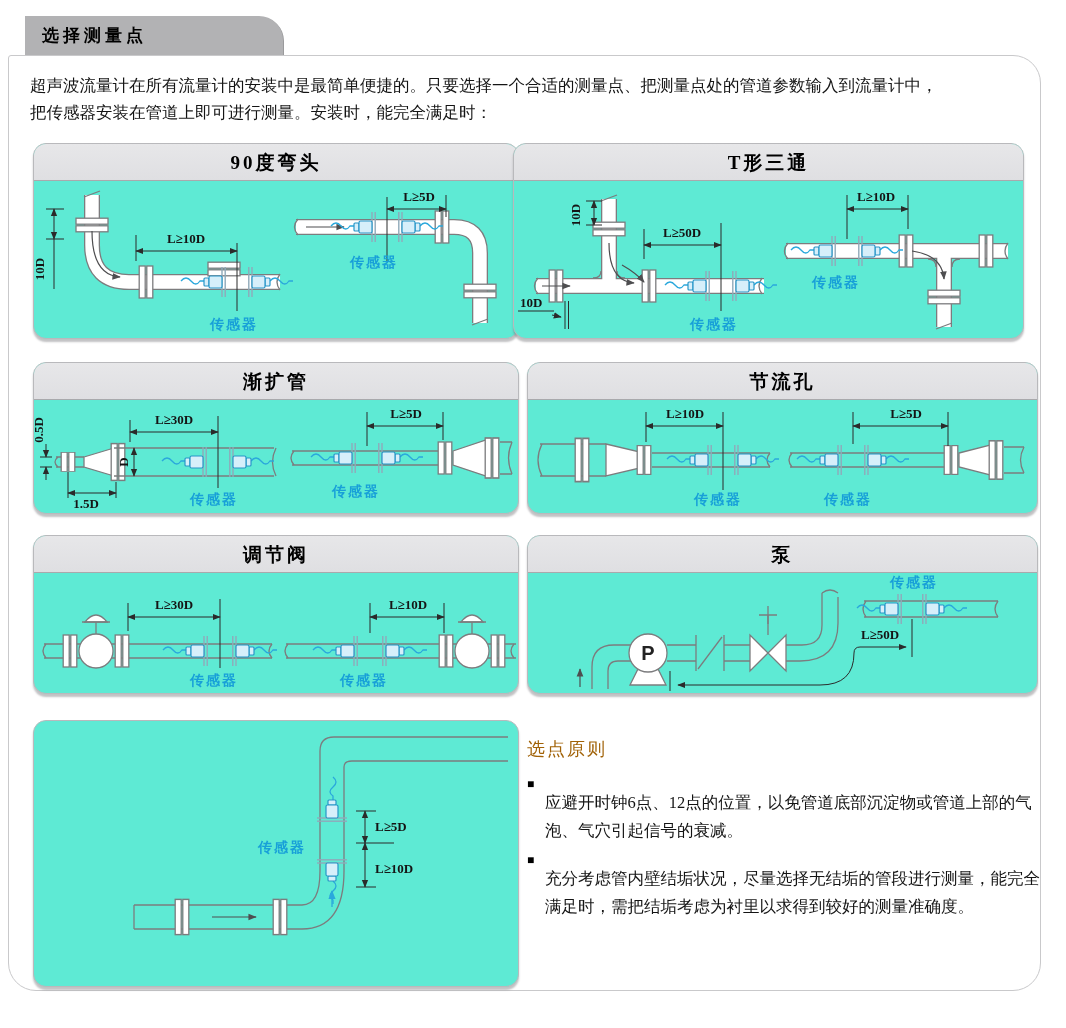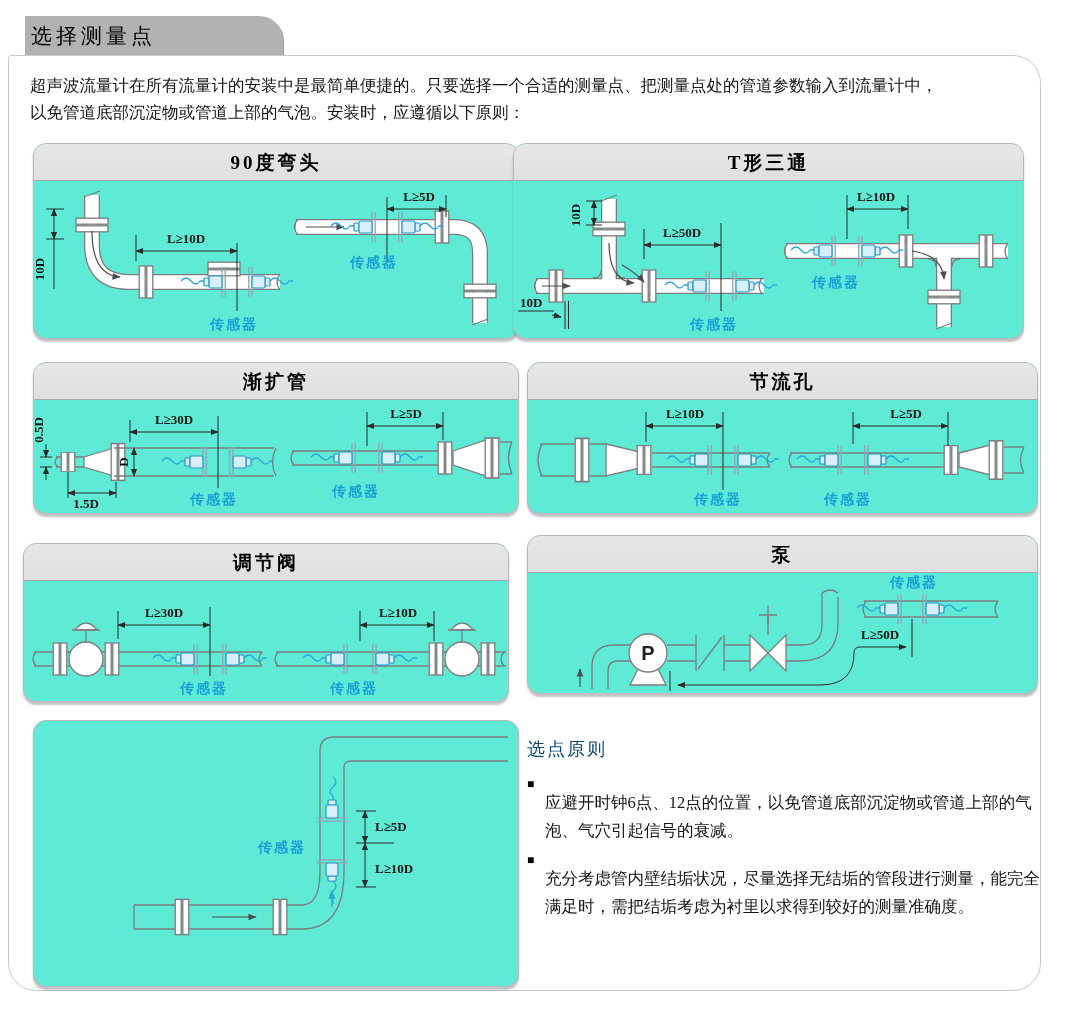--- a/index.html
+++ b/index.html
@@ -1,30 +1,30 @@
 <!DOCTYPE html>
 <html><head>
 <meta charset="utf-8">
 <style>
   html,body{margin:0;padding:0;background:#fff;}
   body{width:1066px;height:1028px;position:relative;font-family:"Liberation Serif",serif;color:#111;}
   .banner{position:absolute;left:25px;top:16px;width:258px;height:39px;background:#b2b2b4;
           border-top-right-radius:24px;box-shadow:1px 1px 0 #9a9a9c;}
-  .banner .t{font-size:21px;font-weight:normal;letter-spacing:4px;line-height:40px;padding-left:6px;color:#000;}
+  .banner .t{font-size:17px;font-weight:bold;letter-spacing:4px;line-height:40px;padding-left:17px;color:#000;}
   .frame{position:absolute;left:8px;top:55px;width:1031px;height:934px;border:1px solid #c9c9cb;
          border-radius:3px 28px 28px 28px;}
   .intro{position:absolute;left:30px;top:72px;width:1005px;font-size:16.5px;line-height:27px;color:#141414;font-family:Liberation Serif, serif;}
   .panel{position:absolute;background:#5eead4;border:1px solid #b9b9bc;border-radius:13px;
          box-shadow:0 3px 2px rgba(120,120,125,.45);overflow:hidden;}
   .ph{height:36px;background:linear-gradient(#e7e7e9,#dfdfe2);border-bottom:1px solid #a9a9ac;
       text-align:center;font-size:19px;font-weight:bold;line-height:37px;letter-spacing:3px;color:#000;}
   .pb{position:relative;}
   .pb svg{display:block;}
   .pr{position:absolute;left:527px;top:737px;width:514px;}
-  .pr h3{margin:0 0 8px 0;font-size:18px;font-weight:normal;letter-spacing:2px;color:#0c4a6e;}
+  .pr h3{margin:0 0 8px 0;font-size:18px;font-weight:normal;letter-spacing:2px;color:#a16207;}
   .pr .bullet-row{display:flex;font-size:16.5px;line-height:28px;color:#141414;}
   .pr .bq{flex:0 0 18px;font-size:12px;line-height:30px;color:#000;}
   .pr .bt{flex:1;margin-top:20px;}
   
   .po{stroke:#7c7c7e;stroke-width:16;fill:none;}
   .pi{stroke:#fff;stroke-width:13.4;fill:none;}
   .pl{stroke:#7c7c7e;stroke-width:1.3;fill:none;}
   .pw{fill:#fff;stroke:#7c7c7e;stroke-width:1.3;}
   .dim{stroke:#2b2b2b;stroke-width:1;fill:none;}
   .flow{stroke:#4e4e50;stroke-width:1.2;fill:none;}
@@ -80,21 +80,21 @@
   </defs>
 </svg>
 
 <div class="banner">
   <div class="t">选择测量点</div>
 </div>
 <div class="frame"></div>
 
 <div class="intro">
   <div>超声波流量计在所有流量计的安装中是最简单便捷的。只要选择一个合适的测量点、把测量点处的管道参数输入到流量计中，</div>
-  <div>以免管道底部沉淀物或管道上部的气泡。安装时，应遵循以下原则：</div>
+  <div>把传感器安装在管道上即可进行测量。安装时，能完全满足时：</div>
 </div>
 
 <div class="panel" style="left:33px;top:143px;width:484px;height:194px;">
   <div class="ph">90度弯头</div>
   <div class="pb">
     <svg viewBox="0 0 482 155" width="482" height="155">
       <path class="po" d="M58,14 V64 Q58,101 95,101 H246"></path>
       <path class="pi" d="M58,14 V64 Q58,101 95,101 H246"></path>
       <line class="pl" x1="50" y1="16" x2="66" y2="10"></line>
       <path class="pl" d="M246,93 q-6,8 0,16"></path>
@@ -347,21 +347,21 @@
       <path class="pl" d="M496,47 q-7,13 0,26"></path>
       <line class="dim" x1="325" y1="12" x2="325" y2="44"></line>
       <line class="dim" x1="420" y1="12" x2="420" y2="46"></line>
       <line class="dim" x1="325" y1="26" x2="420" y2="26" marker-start="url(#ma)" marker-end="url(#ma)"></line>
       <text class="dtxt" x="378" y="18" text-anchor="middle">L≥5D</text>
       <text class="ctxt" x="320" y="104" text-anchor="middle">传感器</text>
     </svg>
   </div>
 </div>
 
-<div class="panel" style="left:23px;top:535px;width:484px;height:157px;margin-top:8px;">
+<div class="panel" style="left:33px;top:535px;width:484px;height:157px;">
   <div class="ph">调节阀</div>
   <div class="pb">
     <svg viewBox="0 0 482 118" width="482" height="118">
       <line class="pl" x1="10" y1="71" x2="238" y2="71"></line>
       <line class="pl" x1="10" y1="85" x2="238" y2="85"></line>
       <path class="pl" d="M12,71 q-6,7 0,14"></path>
       <path class="pl" d="M238,71 q-6,7 0,14"></path>
       <g transform="translate(62,78)">
           <use href="#vlv"></use>
         </g>

